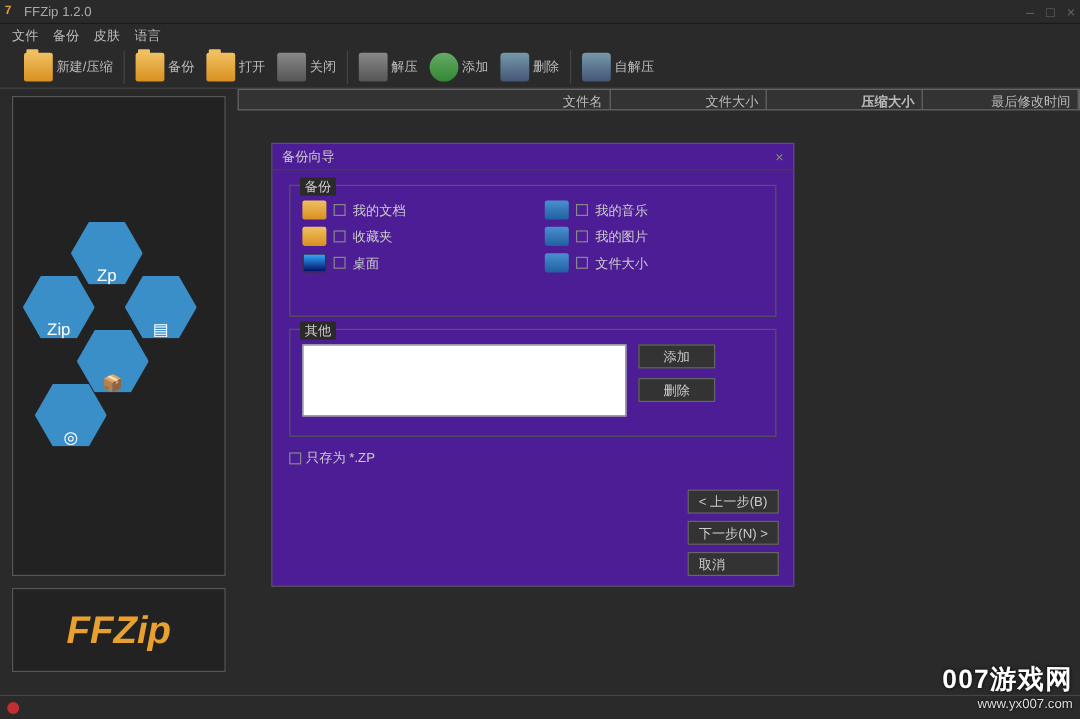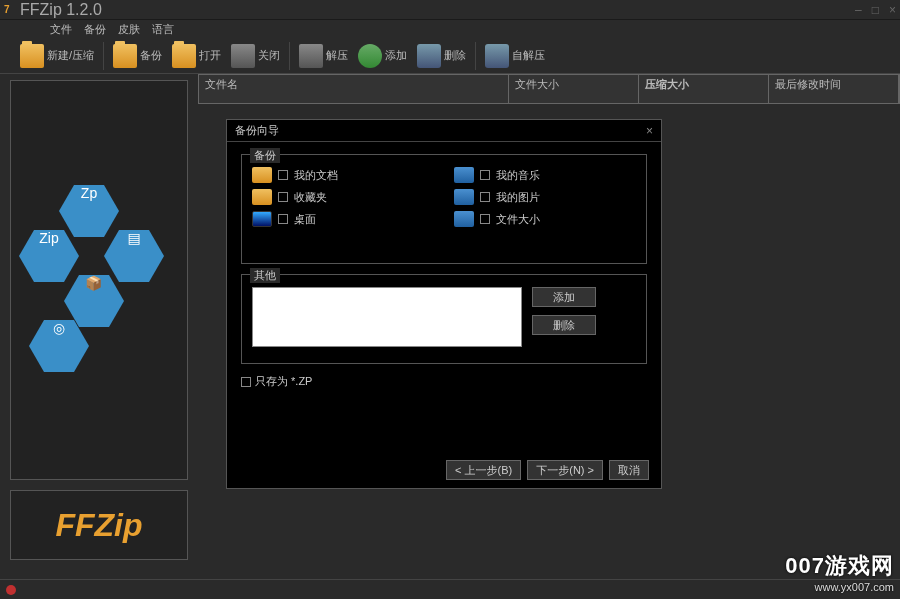--- a/index.html
+++ b/index.html
@@ -12,24 +12,24 @@
 }
 .titlebar {
   height: 20px; background: #2a2a2a;
   display: flex; align-items: center; padding: 0 4px;
   border-bottom: 1px solid #1a1a1a;
 }
 .titlebar .app-icon {
   width: 12px; height: 12px; margin-right: 4px;
   color: #e8a030; font-weight: bold; font-size: 10px;
 }
-.titlebar .title { color: #aaa; font-size: 16px; }
+.titlebar .title { color: #aaa; font-size: 11px; }
 .titlebar .winbtns { margin-left: auto; display: flex; gap: 10px; color: #666; font-size: 12px; }
 .winbtns span { cursor: default; }
-.menubar { height: 18px; display: flex; gap: 12px; padding: 2px 10px; color: #bbb; font-size: 11px; margin-left: 40px; }
+.menubar { height: 18px; display: flex; gap: 12px; padding: 2px 10px; color: #bbb; font-size: 11px; }
 .menubar span { cursor: default; }
 .toolbar {
   height: 36px; background: #2a2a2a;
   display: flex; align-items: center; gap: 2px; padding: 0 16px;
   border-bottom: 1px solid #444;
 }
 .tbtn { display: flex; align-items: center; gap: 3px; padding: 2px 4px; color: #bbb; font-size: 11px; }
 .tb-icon { width: 24px; height: 24px; border-radius: 2px; position: relative; }
 .tb-icon.folder { background: linear-gradient(#f0c060,#d89020); }
 .tb-icon.folder::before { content:""; position:absolute; top:-3px; left:2px; width:10px; height:4px; background:#f0c060; border-radius:1px 1px 0 0;}
@@ -38,57 +38,57 @@
 .tb-icon.cyl { background: linear-gradient(#79a,#457); border-radius:3px; }
 .tb-sep { width:1px; height:28px; background:#444; margin:0 3px; }
 
 .main { display:flex; height: calc(100% - 94px); }
 .sidebar { width: 198px; padding:6px 10px; display:flex; flex-direction:column; gap:10px; }
 .side-panel { border:1px solid #555; background:#222; height:400px; position:relative; display:flex; align-items:center; justify-content:center; }
 .side-panel2 { border:1px solid #555; background:#222; height:70px; display:flex; align-items:center; justify-content:center; }
 .ffzip-logo { color:#e8a030; font-size:32px; font-weight:bold; font-style:italic; }
 
 .hex-cluster { position:relative; width:160px; height:190px; }
-.hex { position:absolute; width:60px; height:52px; background:#3a8fc8; clip-path: polygon(25% 0, 75% 0, 100% 50%, 75% 100%, 25% 100%, 0 50%); display:flex; align-items:flex-start; justify-content:center; }
+.hex { position:absolute; width:60px; height:52px; background:#3a8fc8; clip-path: polygon(25% 0, 75% 0, 100% 50%, 75% 100%, 25% 100%, 0 50%); display:flex; align-items:flex-end; justify-content:center; }
 .hex1 { top:0; left:40px; }
 .hex2 { top:45px; left:85px; }
 .hex3 { top:45px; left:0px; }
 .hex4 { top:90px; left:45px; }
 .hex5 { top:135px; left:10px; }
 .hex .inner { font-size:14px; color:#fff; }
 
 .content { flex:1; position:relative; }
-.list-header { display:flex; height:30px; border:1px solid #666; background:#333; }
+.list-header { display:flex; height:18px; border:1px solid #666; background:#333;text-align:right; }
 .list-header .col { border-right:1px solid #666; padding:2px 6px; color:#bbb; font-size:11px; }
 .col1{width:310px;} .col2{width:130px;} .col3{width:130px;font-weight:bold;} .col4{flex:1;}
 
 .dialog {
   position:absolute; left:28px; top:45px;
   width:436px; height:370px;
-  background:#000000; border:1px solid #555;
+  background:#4c1d95; border:1px solid #555;
 }
 .dlg-title { height:22px; display:flex; align-items:center; padding:0 8px; color:#ccc; font-size:11px; border-bottom:1px solid #444;}
 .dlg-title .close { margin-left:auto; color:#888; font-size:12px; }
 .dlg-body { padding:12px 14px; }
 .group { border:1px solid #555; padding:8px 10px 10px; margin-bottom:10px; position:relative; }
 .group .legend { position:absolute; top:-7px; left:8px; background:#2a2a2a; padding:0 4px; font-size:11px; color:#ccc;}
 .group1 { height:110px; }
 .src-grid { display:grid; grid-template-columns:1fr 1fr; gap:6px 20px; margin-top:4px;}
 .src-item { display:flex; align-items:center; gap:6px; }
 .chk { width:10px; height:10px; border:1px solid #888; display:inline-block; }
 .fico { width:20px; height:16px; border-radius:2px; }
 .fico.yel { background:linear-gradient(#f0c060,#d89020); }
 .fico.blue { background:linear-gradient(#4a90d0,#2060a0); }
 .fico.mon { background:linear-gradient(#3af,#016); border:1px solid #333;}
 .group2 { height:90px; display:flex; gap:10px;}
 .white-box { background:#fff; width:270px; height:60px; border:1px solid #888; margin-top:4px;}
 .btn-col { display:flex; flex-direction:column; gap:8px; margin-top:4px;}
 .btn { width:64px; height:20px; background:#333; border:1px solid #666; color:#ccc; font-size:11px; display:flex; align-items:center; justify-content:center; cursor:default;}
 .save-row { margin-top:8px; display:flex; align-items:center; gap:4px; font-size:11px;}
-.dlg-footer { position:absolute; bottom:8px; right:12px; display:flex; gap:6px;}
+.dlg-footer { position:absolute; bottom:8px; right:12px; display:flex; gap:6px;flex-direction:column;}
 .nav-btn { height:20px; padding:0 8px; background:#333; border:1px solid #666; color:#ccc; font-size:11px; display:flex; align-items:center;}
 
 .statusbar { position:absolute; bottom:0; left:0; right:0; height:20px; background:#2a2a2a; border-top:1px solid #444; display:flex; align-items:center; padding:0 6px;}
 .status-dot { width:10px; height:10px; background:#c03030; border-radius:50%;}
 
 .watermark { position:absolute; right:6px; bottom:6px; text-align:right; color:#fff; font-family:Arial; }
 .watermark .wm1 { font-size:22px; font-weight:bold; letter-spacing:1px; text-shadow:0 0 3px #000;}
 .watermark .wm2 { font-size:11px; color:#ddd; text-shadow:0 0 2px #000;}
 </style>
 </head>

